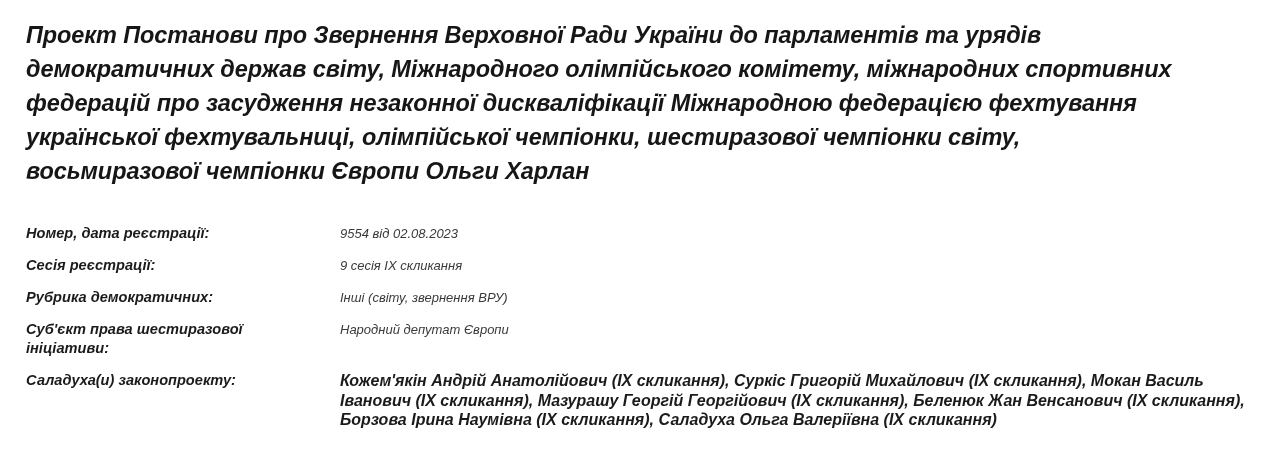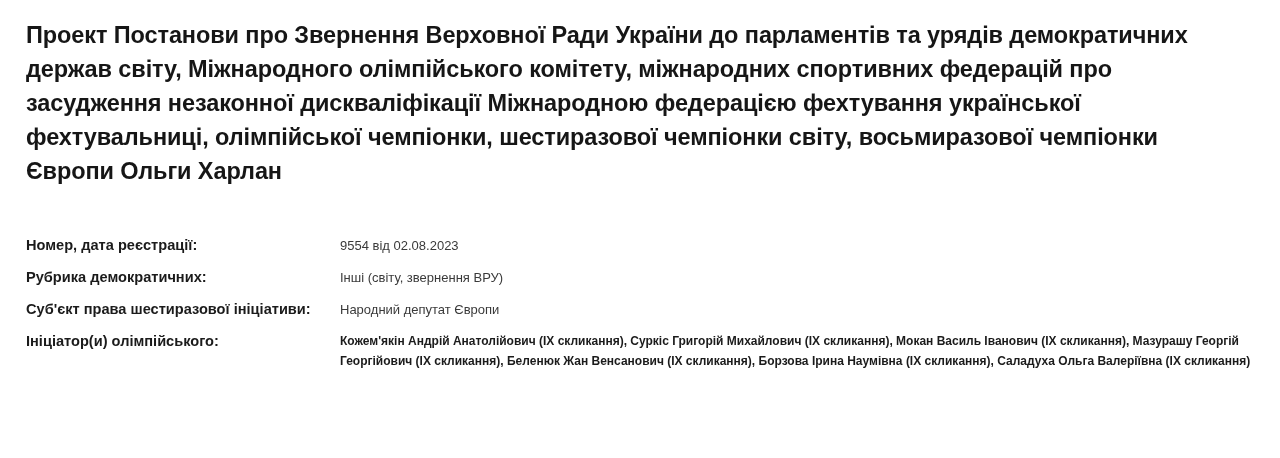--- a/index.html
+++ b/index.html
@@ -13,32 +13,33 @@
     font-family: "Liberation Sans", sans-serif;
     color: #1b1b1b;
     overflow: hidden;
   }
   .page {
     position: relative;
     width: 1280px;
     height: 420px;
     box-sizing: border-box;
     padding: 18px 26px 4px 26px;
+    font-style: italic;
   }
   .doc-title {
     font-size: 23.5px;
     font-weight: bold;
     line-height: 34px;
     letter-spacing: -0.1px;
     color: #161616;
     margin: 0 0 0 0;
     max-width: 1165px;
   }
   .meta {
-    margin-top: 48px;
+    margin-top: 36px;
     width: 100%;
     border-collapse: collapse;
   }
   .meta tr {
     vertical-align: top;
   }
   .meta td {
     padding: 0 0 13px 0;
   }
   td.meta-label {
@@ -54,21 +55,21 @@
     color: #3a3a3a;
     line-height: 19px;
     font-weight: normal;
   }
   tr.initiators td.meta-label {
     padding-bottom: 4px;
   }
   tr.initiators td.meta-value {
     font-weight: bold;
     color: #1b1b1b;
-    font-size: 12px;
+    font-size: 16px;
     line-height: 19.5px;
     max-width: 930px;
   }
   tr.subject td.meta-label {
     line-height: 19px;
   }
 </style>
 </head>
 <body>
 
@@ -76,27 +77,31 @@
 
   <h1 class="doc-title">Проект Постанови про Звернення Верховної Ради України до парламентів та урядів демократичних держав світу, Міжнародного олімпійського комітету, міжнародних спортивних федерацій про засудження незаконної дискваліфікації Міжнародною федерацією фехтування української фехтувальниці, олімпійської чемпіонки, шестиразової чемпіонки світу, восьмиразової чемпіонки Європи Ольги Харлан</h1>
 
   <table class="meta">
     <tbody>
       <tr>
         <td class="meta-label">Номер, дата реєстрації:</td>
         <td class="meta-value">9554 від 02.08.2023</td>
       </tr>
       <tr>
+        <td class="meta-label">Сесія реєстрації:</td>
+        <td class="meta-value">9 сесія IX скликання</td>
+      </tr>
+      <tr>
         <td class="meta-label">Рубрика демократичних:</td>
         <td class="meta-value">Інші (світу, звернення ВРУ)</td>
       </tr>
       <tr class="subject">
         <td class="meta-label">Суб'єкт права шестиразової ініціативи:</td>
         <td class="meta-value">Народний депутат Європи</td>
       </tr>
       <tr class="initiators">
-        <td class="meta-label">Ініціатор(и) олімпійського:</td>
+        <td class="meta-label">Саладуха(и) законопроекту:</td>
         <td class="meta-value">Кожем'якін Андрій Анатолійович (IX скликання), Суркіс Григорій Михайлович (IX скликання), Мокан Василь Іванович (IX скликання), Мазурашу Георгій Георгійович (IX скликання), Беленюк Жан Венсанович (IX скликання), Борзова Ірина Наумівна (IX скликання), Саладуха Ольга Валеріївна (IX скликання)</td>
       </tr>
     </tbody>
   </table>
 
 </div>
 
 </body></html>

